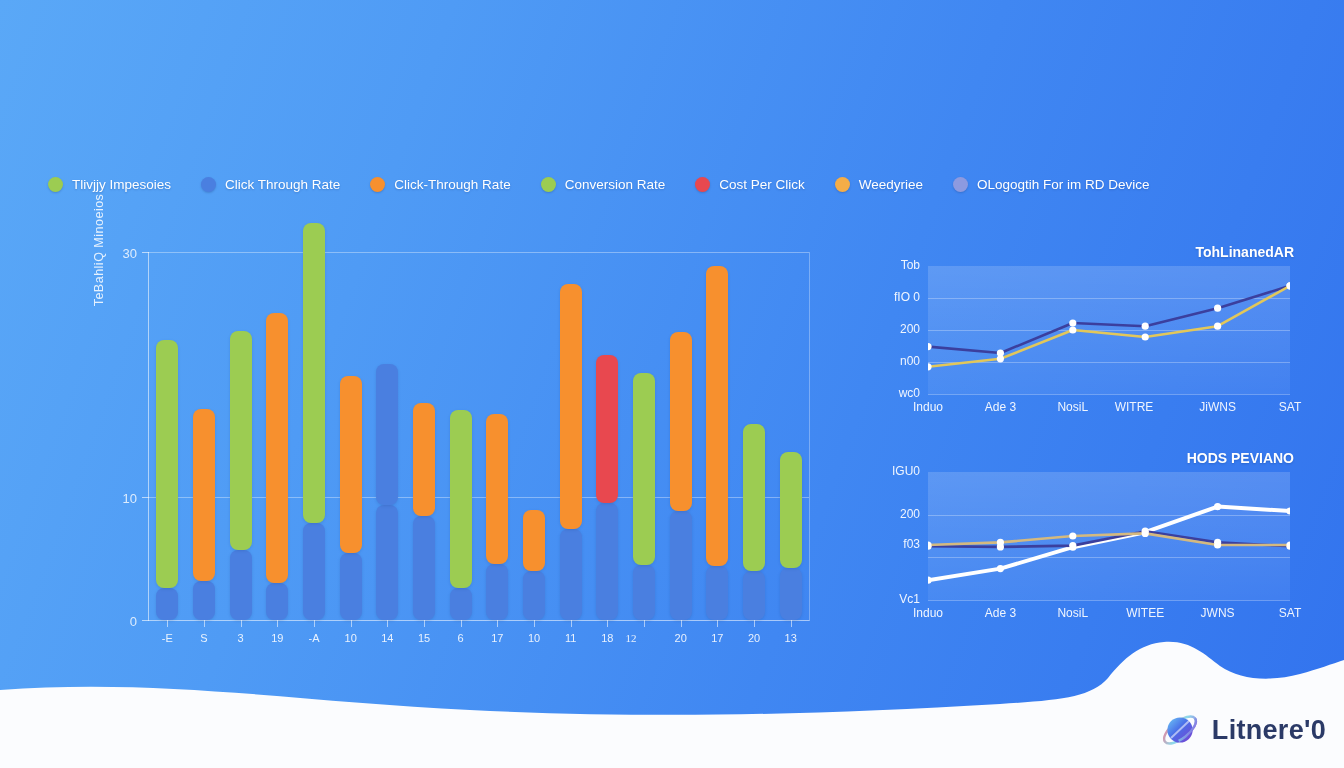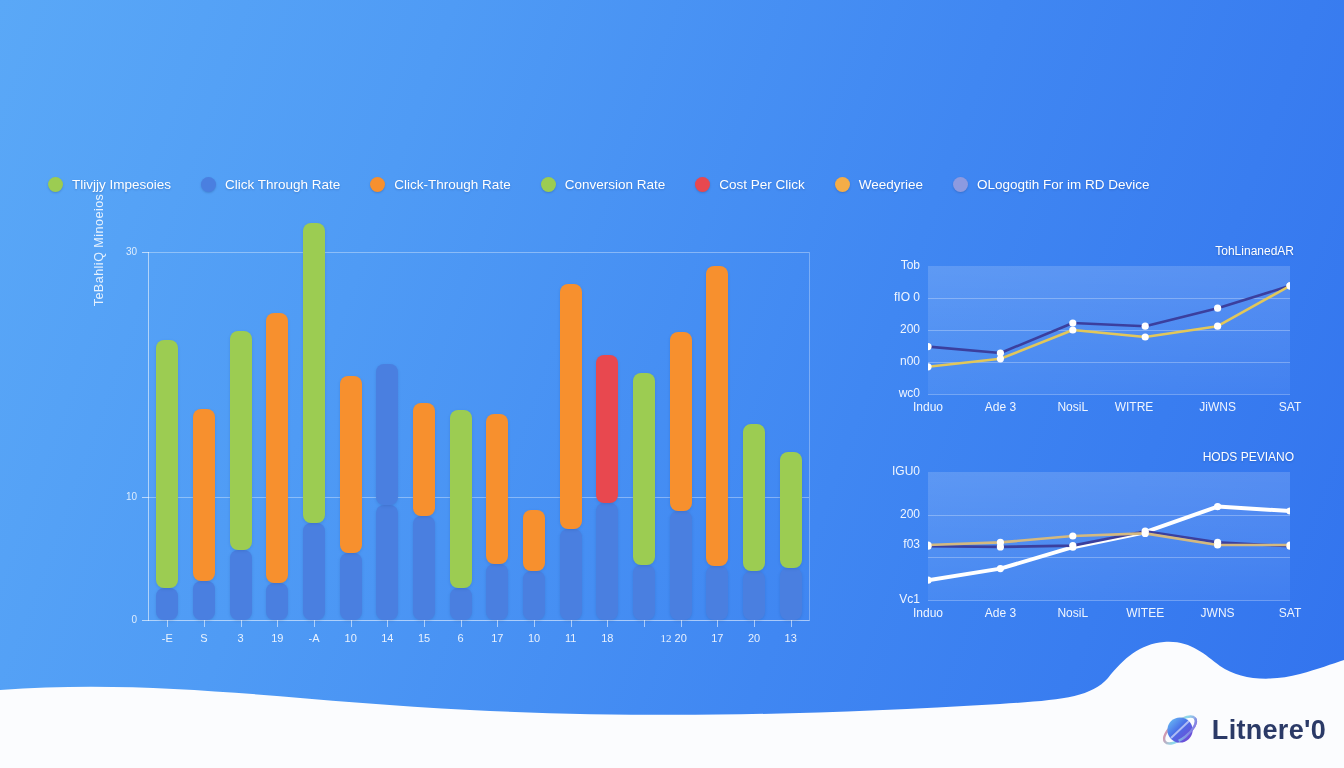--- a/index.html
+++ b/index.html
@@ -35,42 +35,42 @@
   #barchart{position:absolute;left:148px;top:252px;width:660px;height:368px;}
   #barplot{position:absolute;left:0;top:0;width:660px;height:368px;
            border-left:1.5px solid rgba(255,255,255,.55);
            border-right:1.5px solid rgba(255,255,255,.30);
            border-bottom:1.5px solid rgba(255,255,255,.55);}
   .grid-h{position:absolute;left:0;width:660px;height:1px;background:rgba(255,255,255,.35);}
   .bar-col{position:absolute;bottom:0;width:22px;}
   .seg{position:absolute;width:22px;border-radius:8px;
        box-shadow:0 1px 3px rgba(20,60,130,.18);}
   .tick-v{position:absolute;bottom:-7px;width:1px;height:7px;background:rgba(255,255,255,.55);}
-  .ylab{position:absolute;color:rgba(255,255,255,.80);font-size:10px;text-align:right;}
+  .ylab{position:absolute;color:rgba(255,255,255,.80);font-size:13px;text-align:right;}
   .xlab{position:absolute;color:rgba(255,255,255,.88);font-size:11px;
         text-align:center;width:34px;}
   #ytitle{
     position:absolute;left:92px;top:330px;width:160px;
     transform:rotate(-90deg);transform-origin:left top;
     color:rgba(255,255,255,.85);font-size:12.5px;letter-spacing:.5px;
     text-align:center;
   }
 
   
   #pieblock{position:absolute;left:28px;top:496px;width:120px;height:120px;}
   #pielabel{position:absolute;left:-2px;top:0;width:124px;text-align:center;
     color:#ffffff;font-size:13px;font-weight:bold;line-height:16px;
     text-shadow:0 1px 2px rgba(20,60,130,.30);}
   #pie{position:absolute;left:14px;top:40px;width:90px;height:90px;border-radius:50%;
        box-shadow:0 2px 6px rgba(20,60,130,.22);}
 
   
   .lchart{position:absolute;width:430px;height:185px;}
-  .lc-title{position:absolute;right:4px;top:0px;color:#ffffff;font-size:12px;
-            font-weight:normal;text-shadow:0 1px 2px rgba(20,60,130,.30);}
+  .lc-title{position:absolute;right:4px;top:0px;color:#ffffff;font-size:14px;
+            font-weight:bold;text-shadow:0 1px 2px rgba(20,60,130,.30);}
   .lc-plot{position:absolute;left:60px;top:22px;width:362px;height:128px;
            background:linear-gradient(180deg,rgba(255,255,255,.16),rgba(255,255,255,.06));}
   .lc-grid{position:absolute;left:0;width:362px;height:1px;background:rgba(255,255,255,.28);}
   .lc-ylab{position:absolute;left:0;width:52px;text-align:right;
            color:rgba(255,255,255,.92);font-size:12px;}
   .lc-xlab{position:absolute;top:156px;width:70px;text-align:center;
            color:rgba(255,255,255,.92);font-size:12px;}
   .lc-svg{position:absolute;left:60px;top:22px;}
 
   
@@ -202,21 +202,21 @@
           <div class="seg" style="bottom: 0px; height: 116.533px; background: rgb(74, 127, 224);"></div>
           <div class="seg" style="bottom: 116.533px; height: 148.427px; background: rgb(232, 72, 79);"></div>
         </div>
         <div class="tick-v" style="left: 458.333px;"></div>
         <div class="xlab" style="left: 441.333px; top: 380px;">18</div>
         <div class="bar-col" style="left: 484px;">
           <div class="seg" style="bottom: 0px; height: 55.2px; background: rgb(74, 127, 224);"></div>
           <div class="seg" style="bottom: 55.2px; height: 191.36px; background: rgb(156, 204, 82);"></div>
         </div>
         <div class="tick-v" style="left: 495px;"></div>
-        <div class="xlab" style="left: 500px; top: 380px; font-family: Liberation Serif, serif;">12</div>
+        <div class="xlab" style="left: 465px; top: 380px; font-family: Liberation Serif, serif;">12</div>
         <div class="bar-col" style="left: 520.667px;">
           <div class="seg" style="bottom: 0px; height: 109.173px; background: rgb(74, 127, 224);"></div>
           <div class="seg" style="bottom: 109.173px; height: 179.093px; background: rgb(247, 144, 46);"></div>
         </div>
         <div class="tick-v" style="left: 531.667px;"></div>
         <div class="xlab" style="left: 514.667px; top: 380px;">20</div>
         <div class="bar-col" style="left: 557.333px;">
           <div class="seg" style="bottom: 0px; height: 53.9733px; background: rgb(74, 127, 224);"></div>
           <div class="seg" style="bottom: 53.9733px; height: 300.533px; background: rgb(247, 144, 46);"></div>
         </div>

